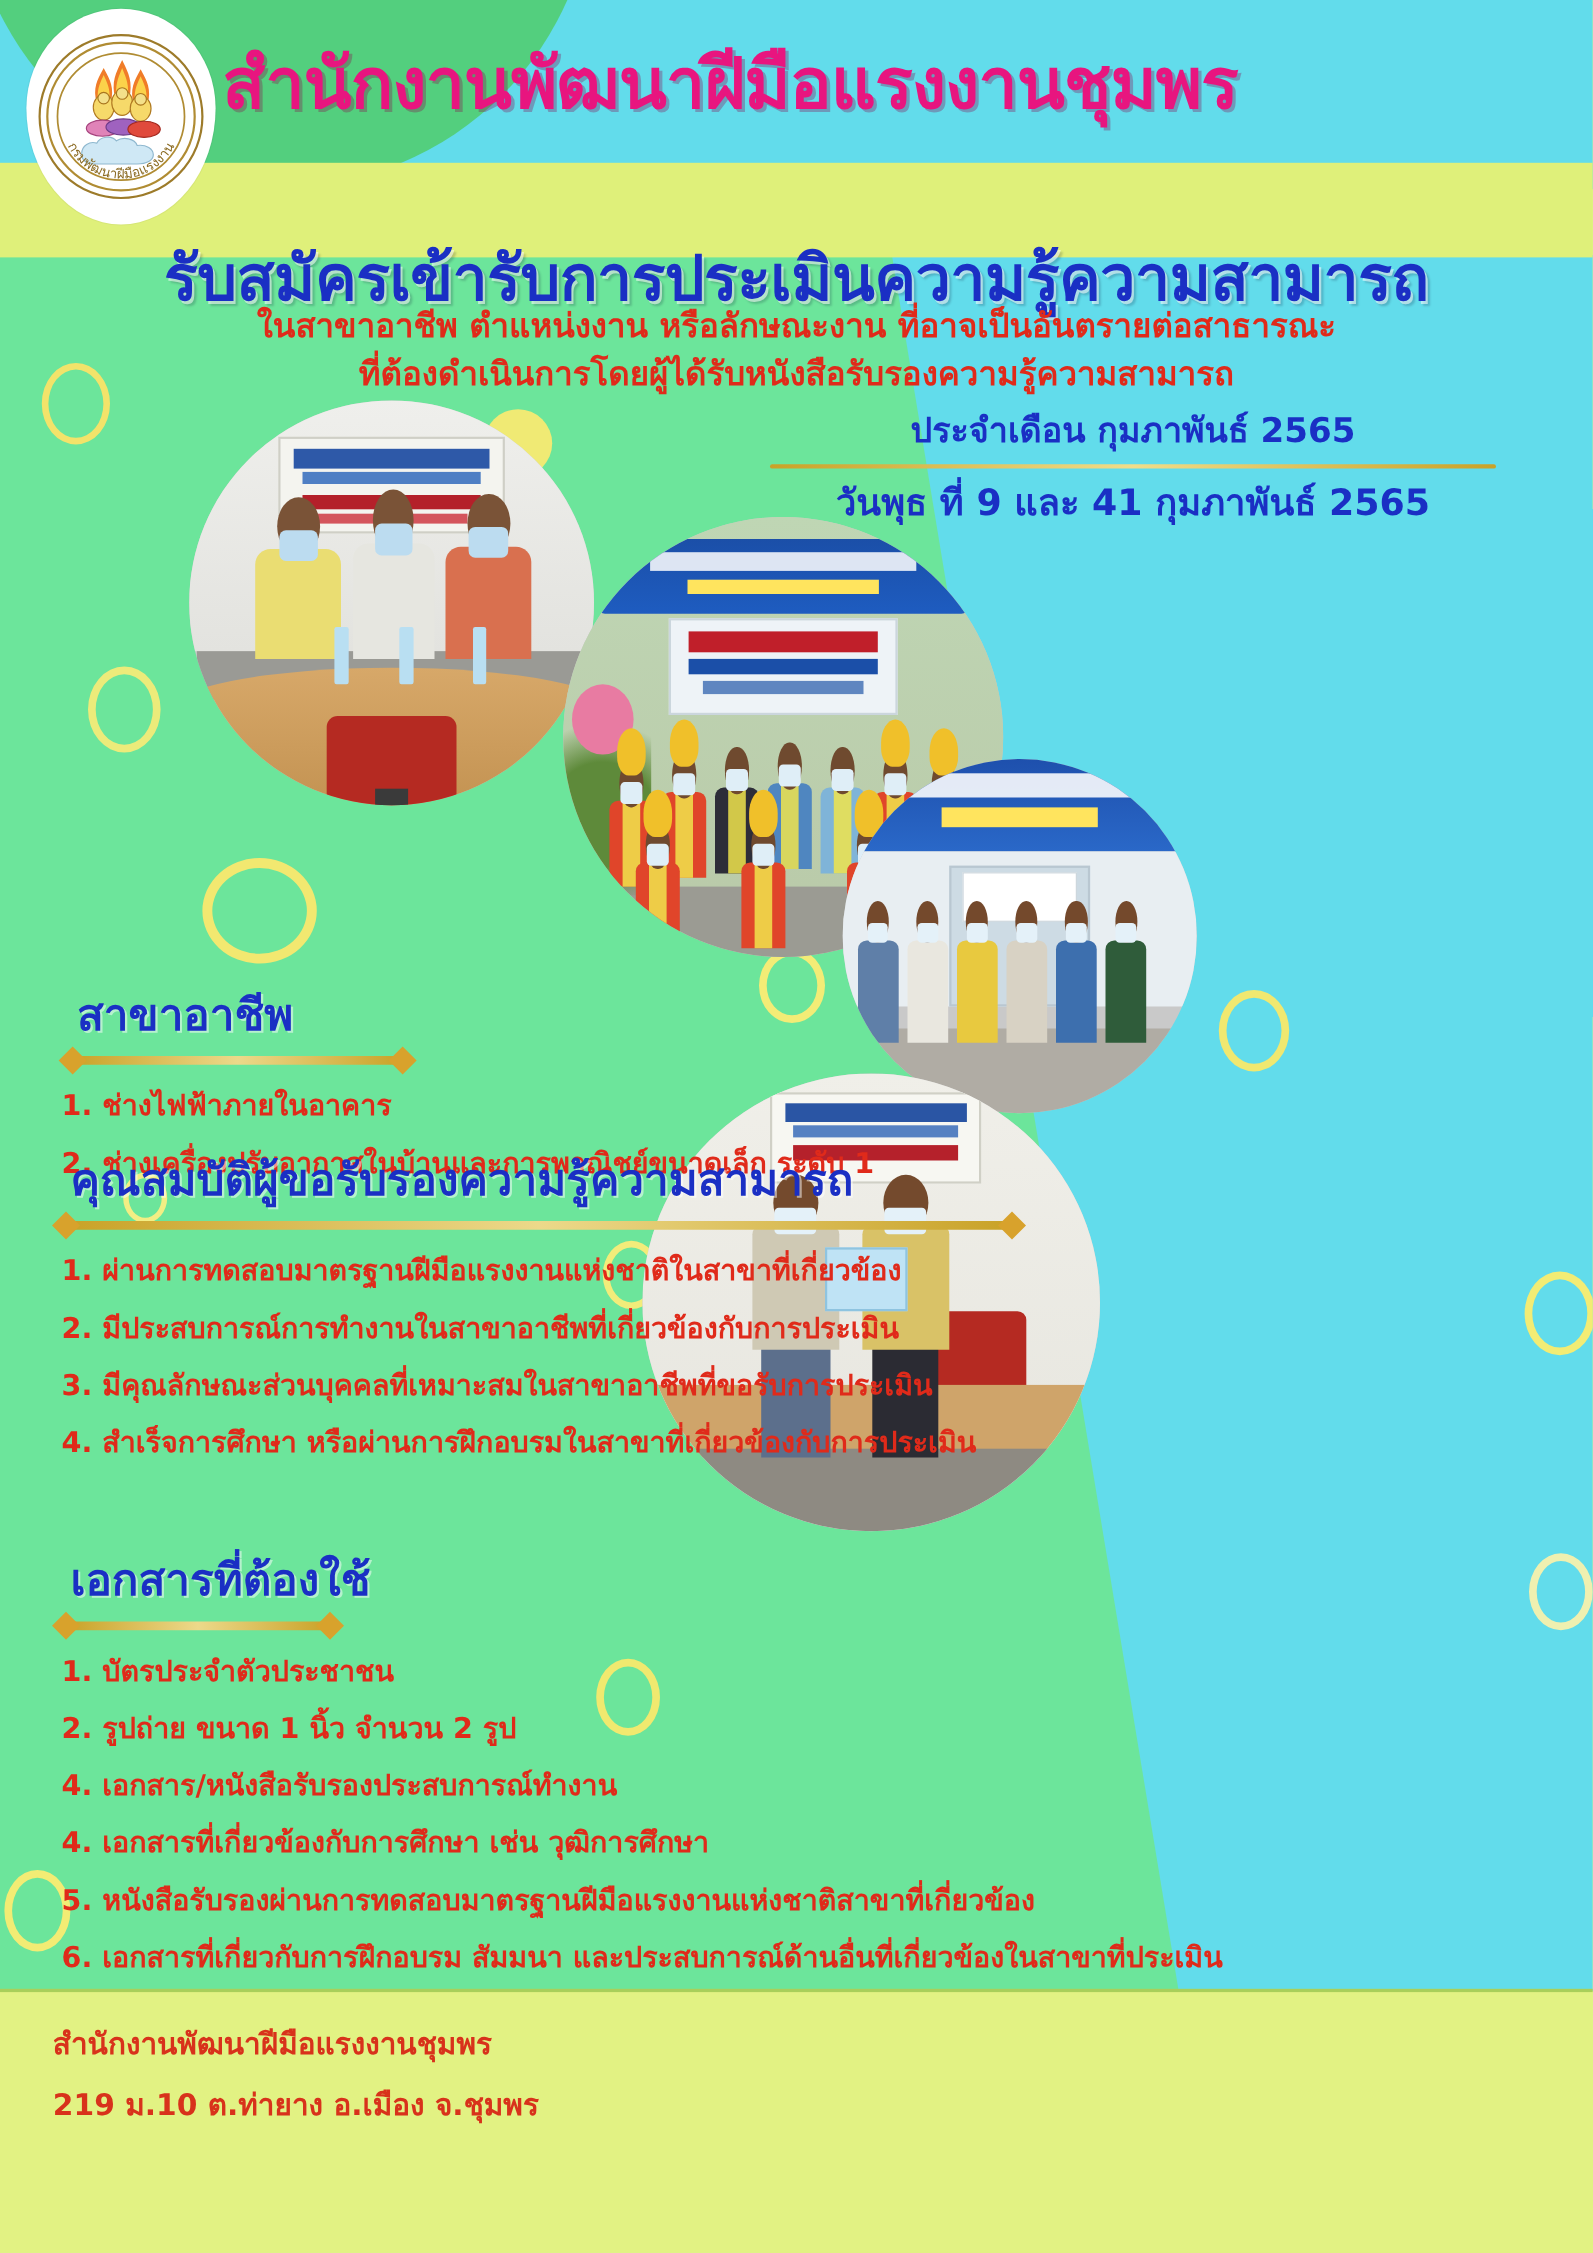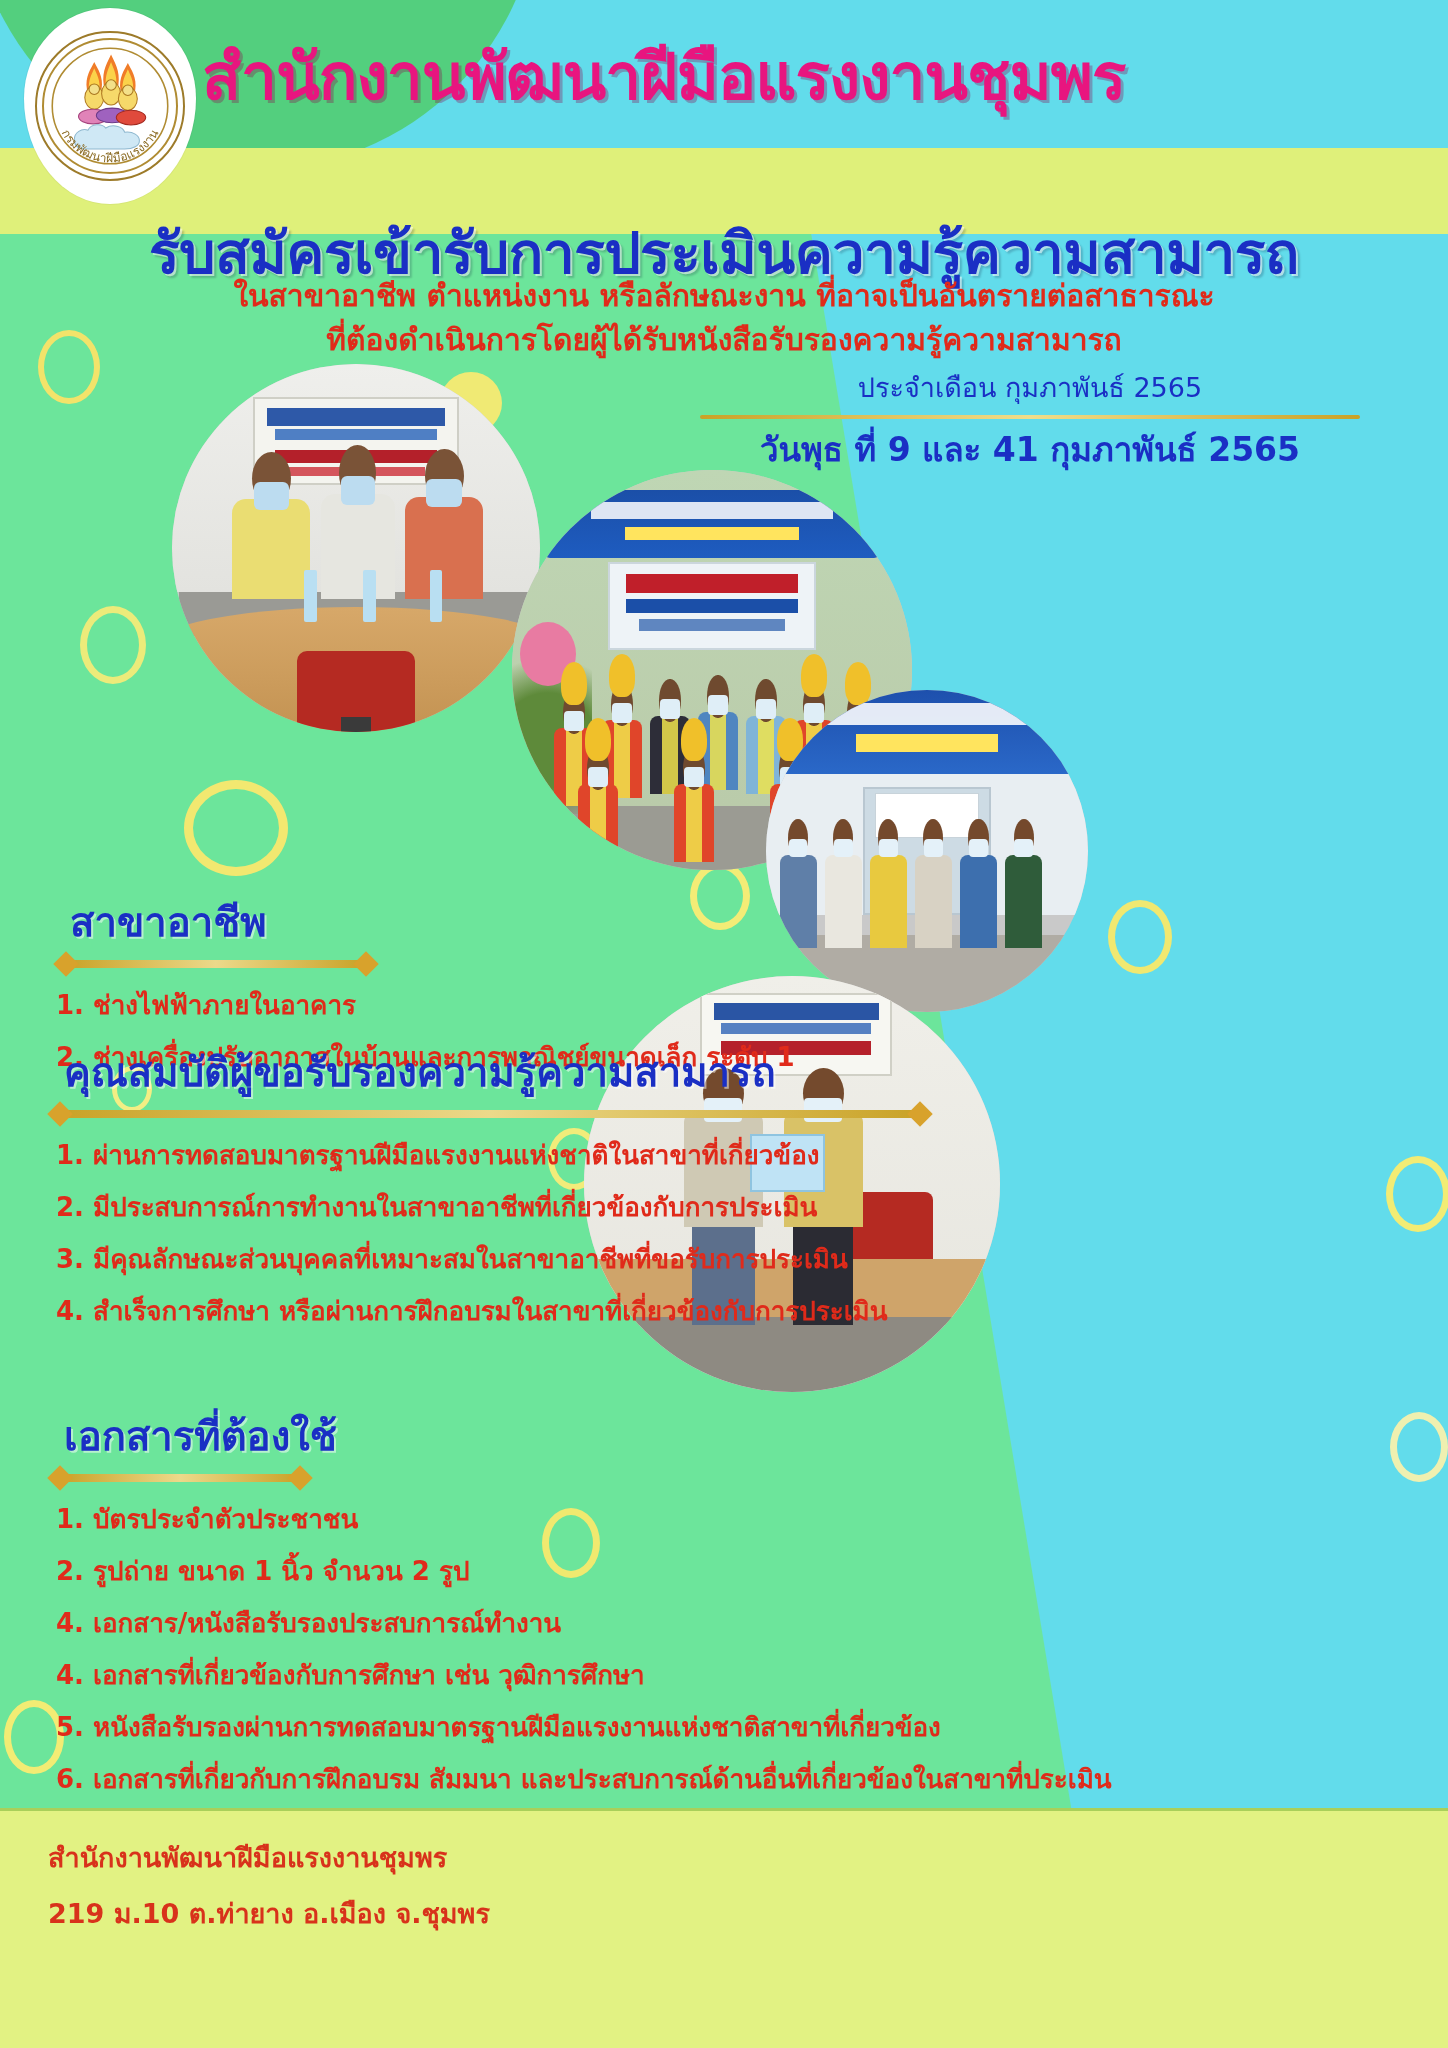--- a/index.html
+++ b/index.html
@@ -90,21 +90,21 @@
   .sub-line {
     position:absolute; width:1448px; text-align:center;
     font-size:30px; font-weight:bold; color:#e02a1a; white-space:nowrap;
   }
   .sub1 { top:272px; }
   .sub2 { top:316px; }
 
   
   .date-block { position:absolute; left:680px; top:366px; width:700px; text-align:center; }
   .date-month {
-    font-size:27px; font-weight:normal; color:#1a2fc4; white-space:nowrap;
+    font-size:31px; font-weight:bold; color:#1a2fc4; white-space:nowrap;
   }
   .date-rule {
     height:4px; margin:6px auto 4px; width:660px;
     background:linear-gradient(90deg,#c9a227,#f0dd8a,#c9a227);
     border-radius:2px;
   }
   .date-days {
     font-size:33px; font-weight:bold; color:#1a2fc4; white-space:nowrap;
   }
 

